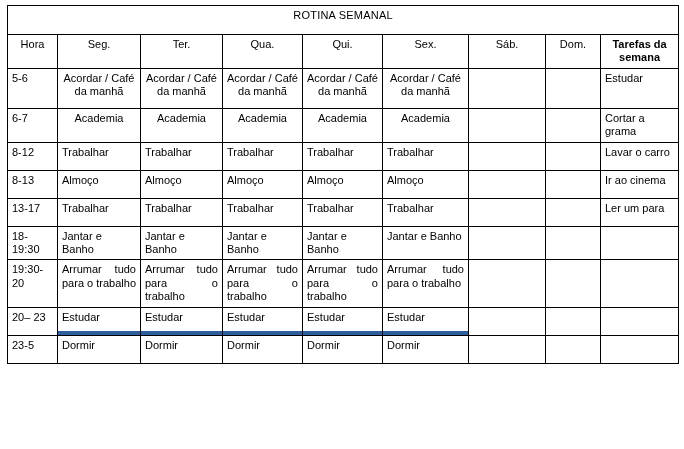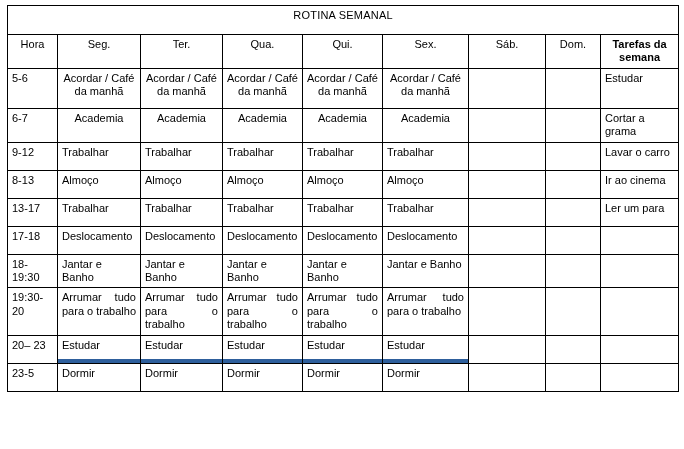--- a/index.html
+++ b/index.html
@@ -184,21 +184,21 @@
       <td class="act-cell">Academia</td>
       <td class="act-cell">Academia</td>
       <td class="act-cell">Academia</td>
       <td class="empty-cell"></td>
       <td class="empty-cell"></td>
       <td class="task-cell">Cortar a grama</td>
     </tr>
 
 
     <tr class="r-short">
-      <td class="hour-cell">9-12</td>
+      <td class="hour-cell">8-12</td>
       <td class="act-cell left">Trabalhar</td>
       <td class="act-cell left">Trabalhar</td>
       <td class="act-cell left">Trabalhar</td>
       <td class="act-cell left">Trabalhar</td>
       <td class="act-cell left">Trabalhar</td>
       <td class="empty-cell"></td>
       <td class="empty-cell"></td>
       <td class="task-cell">Lavar o carro</td>
     </tr>
 
@@ -219,31 +219,20 @@
       <td class="act-cell left">Trabalhar</td>
       <td class="act-cell left">Trabalhar</td>
       <td class="act-cell left">Trabalhar</td>
       <td class="act-cell left">Trabalhar</td>
       <td class="act-cell left">Trabalhar</td>
       <td class="empty-cell"></td>
       <td class="empty-cell"></td>
       <td class="task-cell">Ler um para</td>
     </tr>
 
-    <tr class="r-short">
-      <td class="hour-cell">17-18</td>
-      <td class="act-cell left">Deslocamento</td>
-      <td class="act-cell left">Deslocamento</td>
-      <td class="act-cell left">Deslocamento</td>
-      <td class="act-cell left">Deslocamento</td>
-      <td class="act-cell left">Deslocamento</td>
-      <td class="empty-cell"></td>
-      <td class="empty-cell"></td>
-      <td class="task-cell"></td>
-    </tr>
 
     <tr class="r-short">
       <td class="hour-cell">18-19:30</td>
       <td class="act-cell left">Jantar e Banho</td>
       <td class="act-cell left">Jantar e Banho</td>
       <td class="act-cell left">Jantar e Banho</td>
       <td class="act-cell left">Jantar e Banho</td>
       <td class="act-cell left">Jantar e Banho</td>
       <td class="empty-cell"></td>
       <td class="empty-cell"></td>

